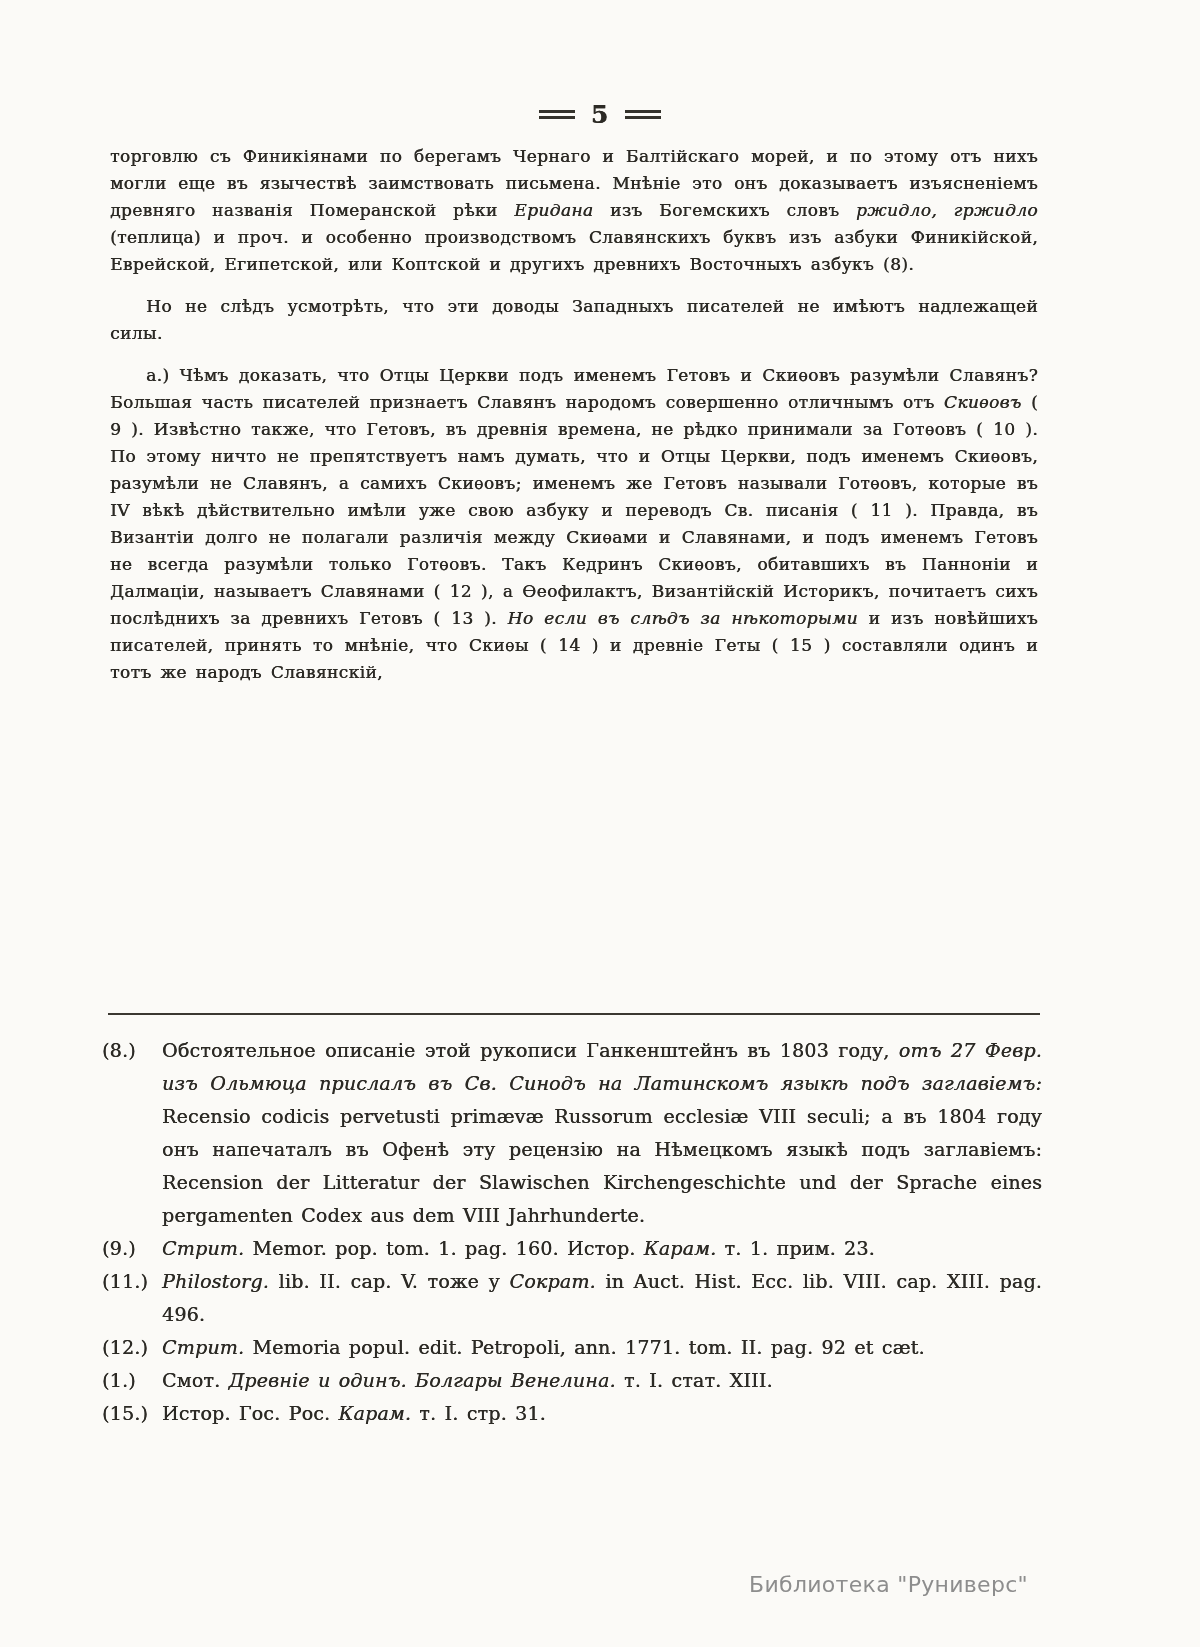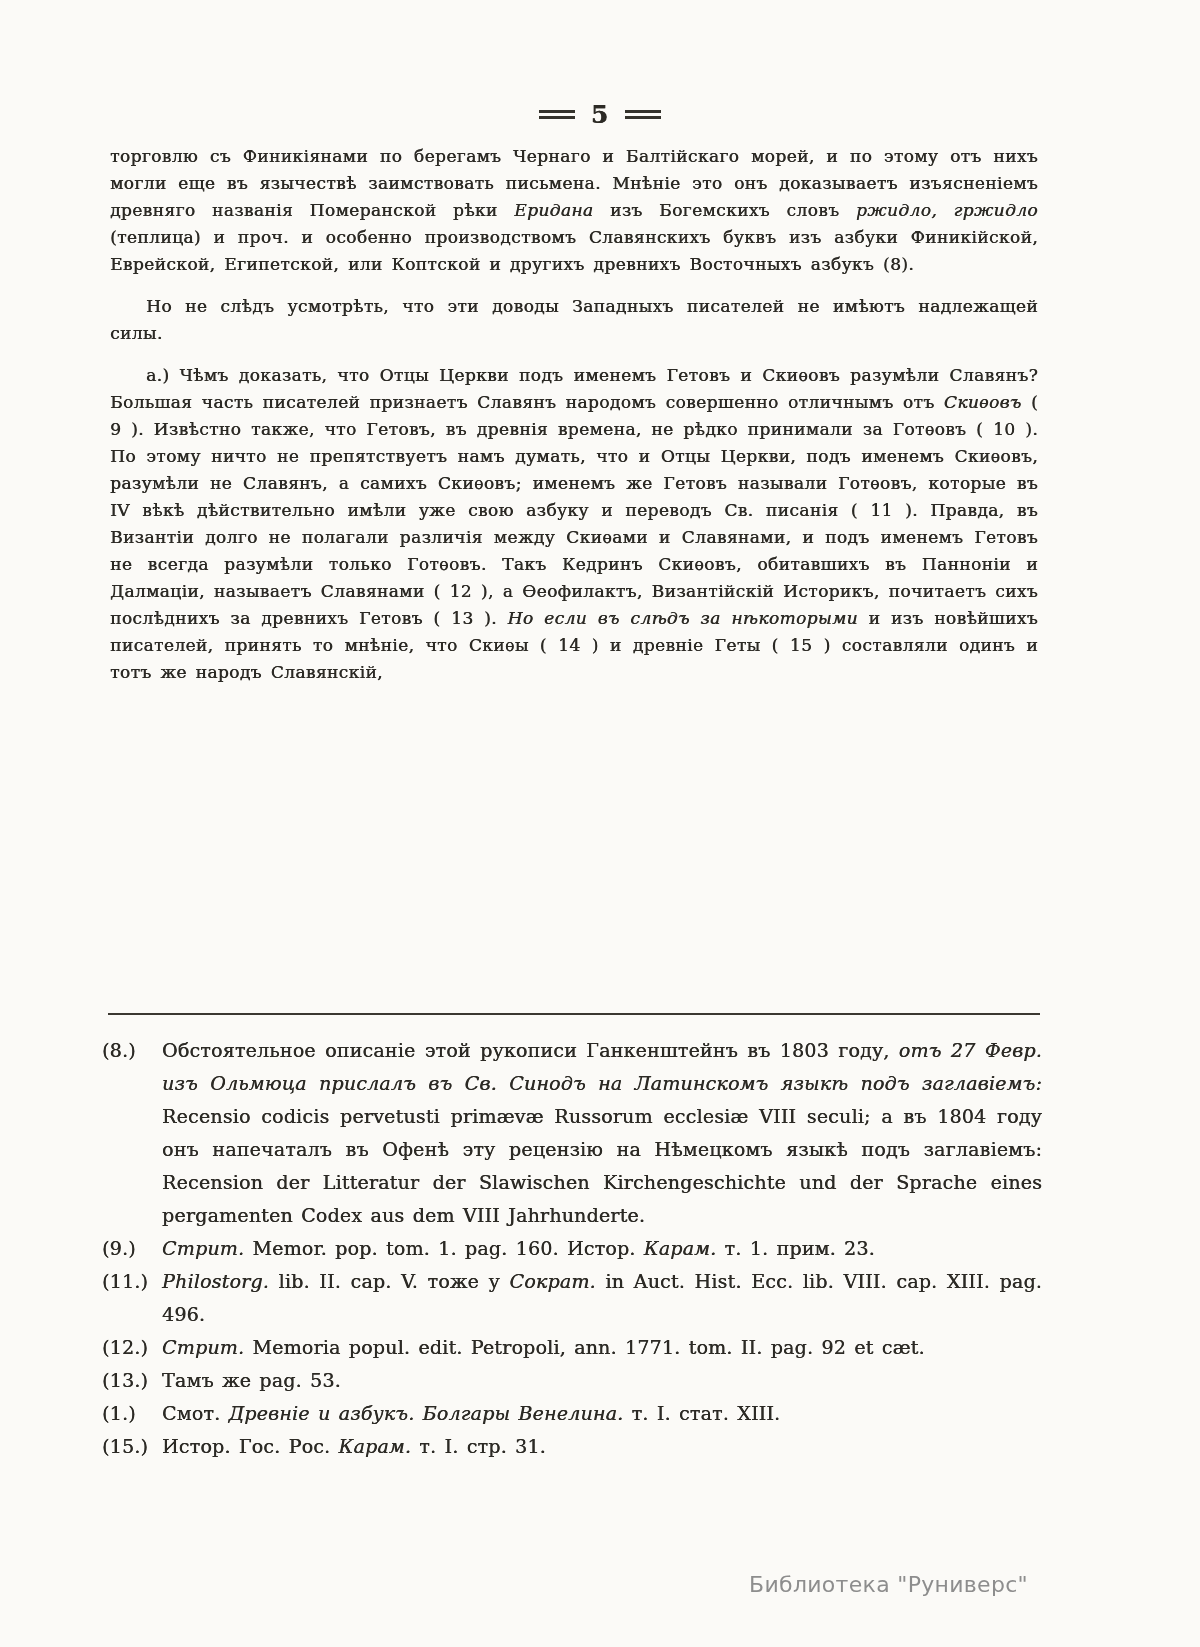--- a/index.html
+++ b/index.html
@@ -130,22 +130,21 @@
 
       <p class="fn"><span class="fn-label">(8.)</span><span class="fn-text"><span>Обстоятельное описаніе этой рукописи Ганкенштейнъ въ 1803 году, </span><span class="it">отъ 27 Февр. изъ Ольмюца прислалъ въ Св. Синодъ на Латинскомъ языкѣ подъ заглавіемъ:</span><span> Recensio codicis pervetusti primævæ Russorum ecclesiæ VIII seculi; а въ 1804 году онъ напечаталъ въ Офенѣ эту рецензію на Нѣмецкомъ языкѣ подъ заглавіемъ: Recension der Litteratur der Slawischen Kirchengeschichte und der Sprache eines pergamenten Codex aus dem VIII Jahrhunderte.</span></span></p>
 
 
       <p class="fn"><span class="fn-label">(9.)</span><span class="fn-text"><span class="it">Стрит.</span><span> Memor. pop. tom. 1. pag. 160. Истор. </span><span class="it">Карам.</span><span> т. 1. прим. 23.</span></span></p>
 
       <p class="fn"><span class="fn-label">(11.)</span><span class="fn-text"><span class="it">Philostorg.</span><span> lib. II. cap. V. тоже у </span><span class="it">Сократ.</span><span> in Auct. Hist. Ecc. lib. VIII. cap. XIII. pag. 496.</span></span></p>
 
       <p class="fn"><span class="fn-label">(12.)</span><span class="fn-text"><span class="it">Стрит.</span><span> Memoria popul. edit. Petropoli, ann. 1771. tom. II. pag. 92 et cæt.</span></span></p>
 
-      <p class="fn"><span class="fn-label">(13.)</span><span class="fn-text"><span>Тамъ же pag. 53.</span></span></p>
 
-      <p class="fn"><span class="fn-label">(1.)</span><span class="fn-text"><span>Смот. </span><span class="it">Древніе и азбукъ. Болгары Венелина.</span><span> т. I. стат. XIII.</span></span></p>
+      <p class="fn"><span class="fn-label">(1.)</span><span class="fn-text"><span>Смот. </span><span class="it">Древніе и одинъ. Болгары Венелина.</span><span> т. I. стат. XIII.</span></span></p>
 
       <p class="fn"><span class="fn-label">(15.)</span><span class="fn-text"><span>Истор. Гос. Рос. </span><span class="it">Карам.</span><span> т. I. стр. 31.</span></span></p>
     </section>
 
   <div class="watermark">Библиотека "Руниверс"</div>
 
 </div>
 
 </body></html>

